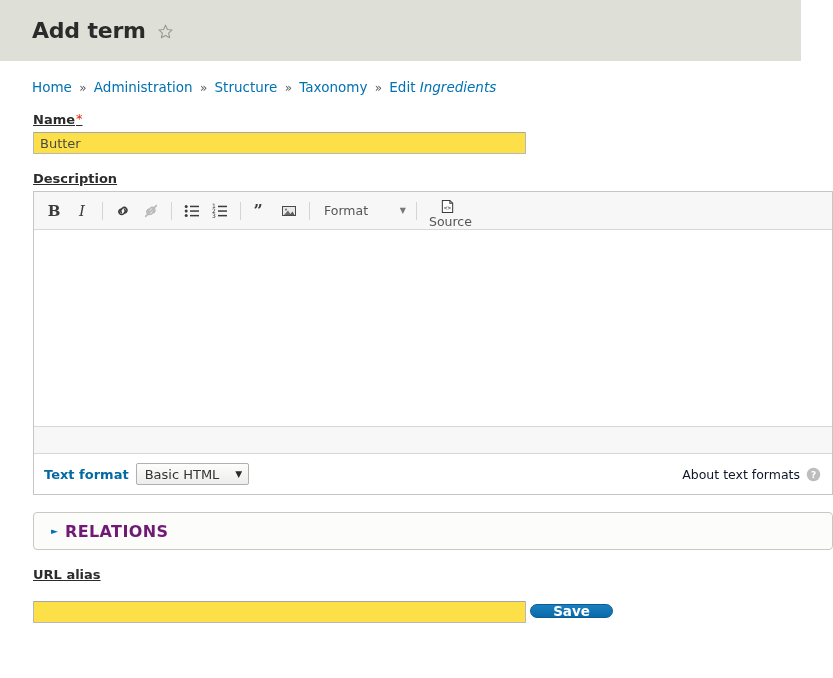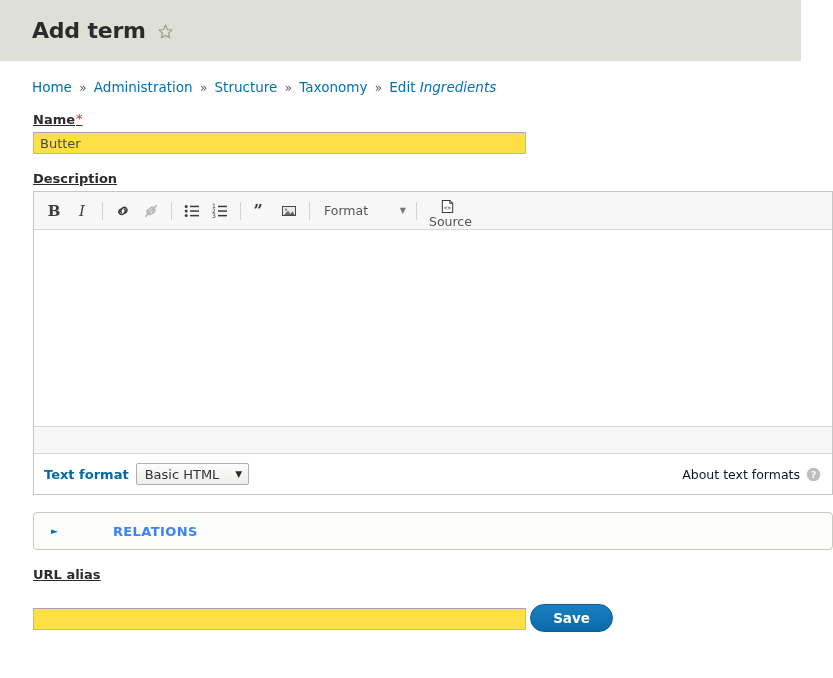--- a/index.html
+++ b/index.html
@@ -225,39 +225,38 @@
     align-items: center;
     padding-left: 17px;
   }
   .relations-arrow {
     color: #0071b3;
     font-size: 9px;
     margin-right: 7px;
     line-height: 1;
   }
   .relations-label {
-    color: #3b82f6;
+    color: #701a75;
     font-weight: bold;
-    font-size: 13px;
+    font-size: 16px;
     letter-spacing: 0.4px;
-    margin-left: 48px;
   }
 
   
   .help-text {
     font-size: 12.5px;
     color: #6b6b6b;
     margin-top: 9px;
   }
   .save-button {
     margin-top: 17px;
     display: inline-flex;
     align-items: center;
     justify-content: center;
-    height: 28px;
+    height: 14px;
     padding: 0 22px;
     background: linear-gradient(to bottom, #1a7fc1 0%, #0a6aa8 100%);
     border: 1px solid #0a5d94;
     border-radius: 14px;
     color: #ffffff;
     font-weight: bold;
     font-size: 13.5px;
     cursor: pointer;
     font-family: "DejaVu Sans", "Liberation Sans", sans-serif;
   }

